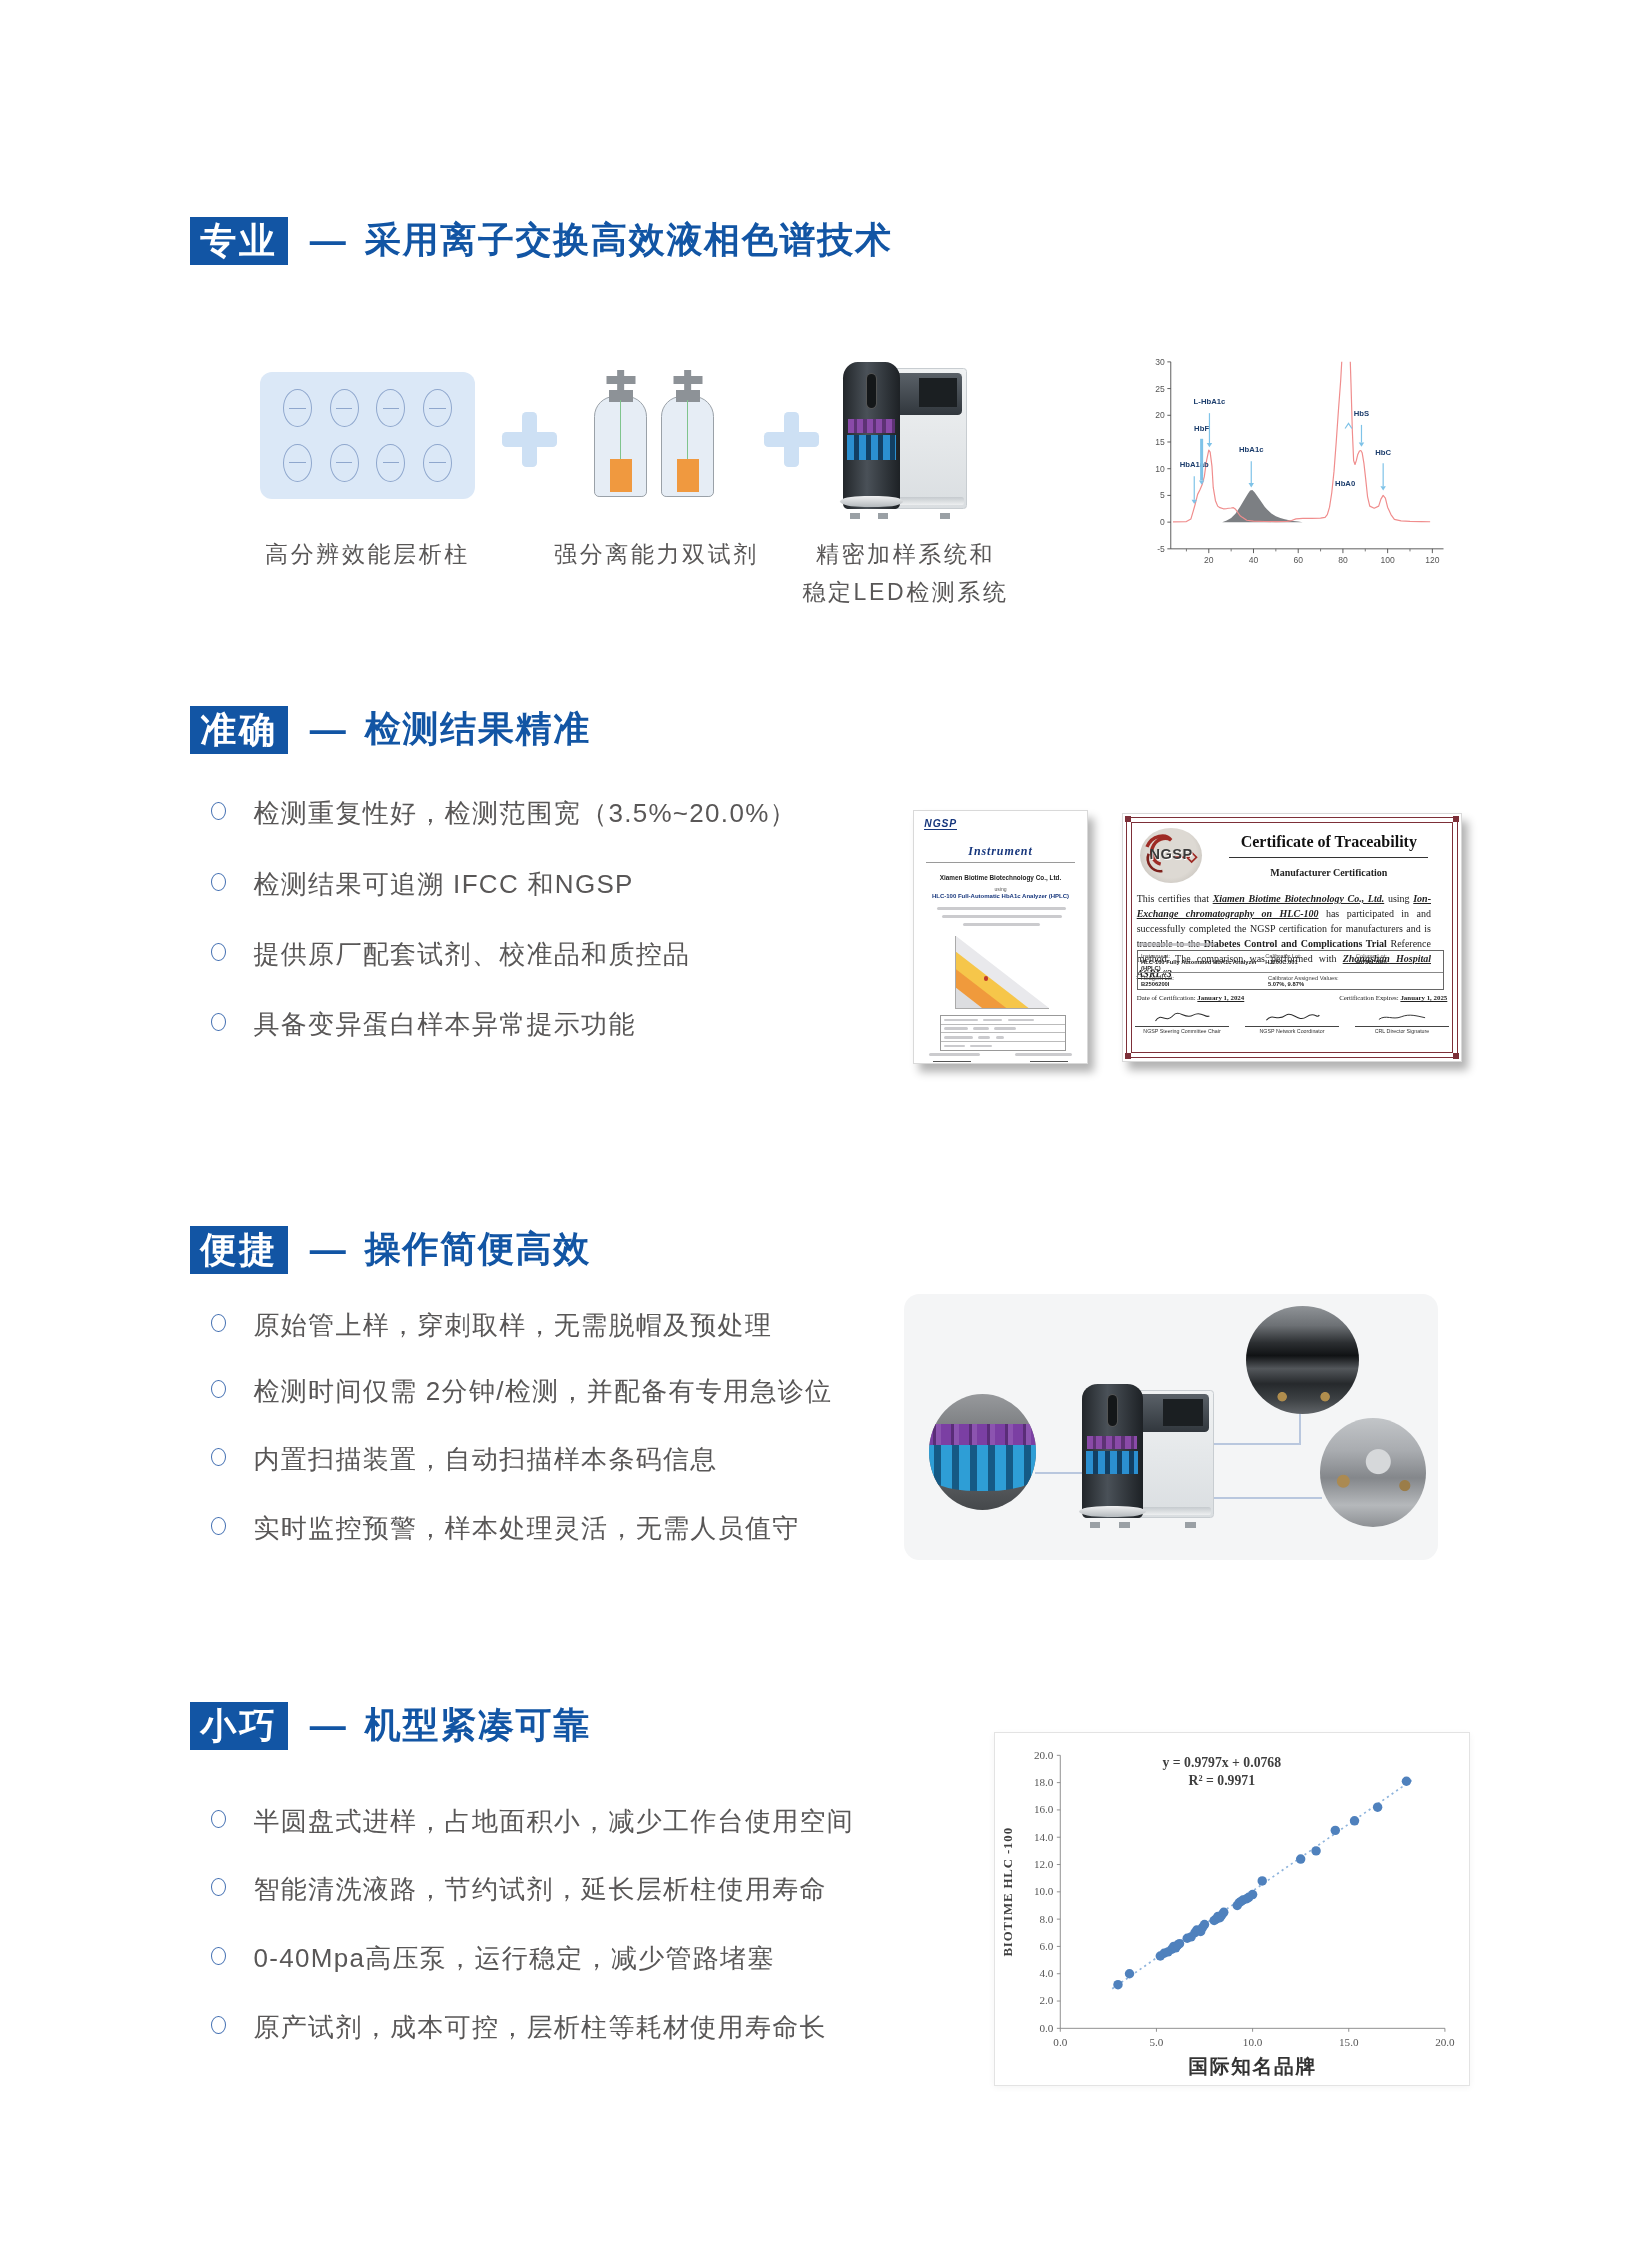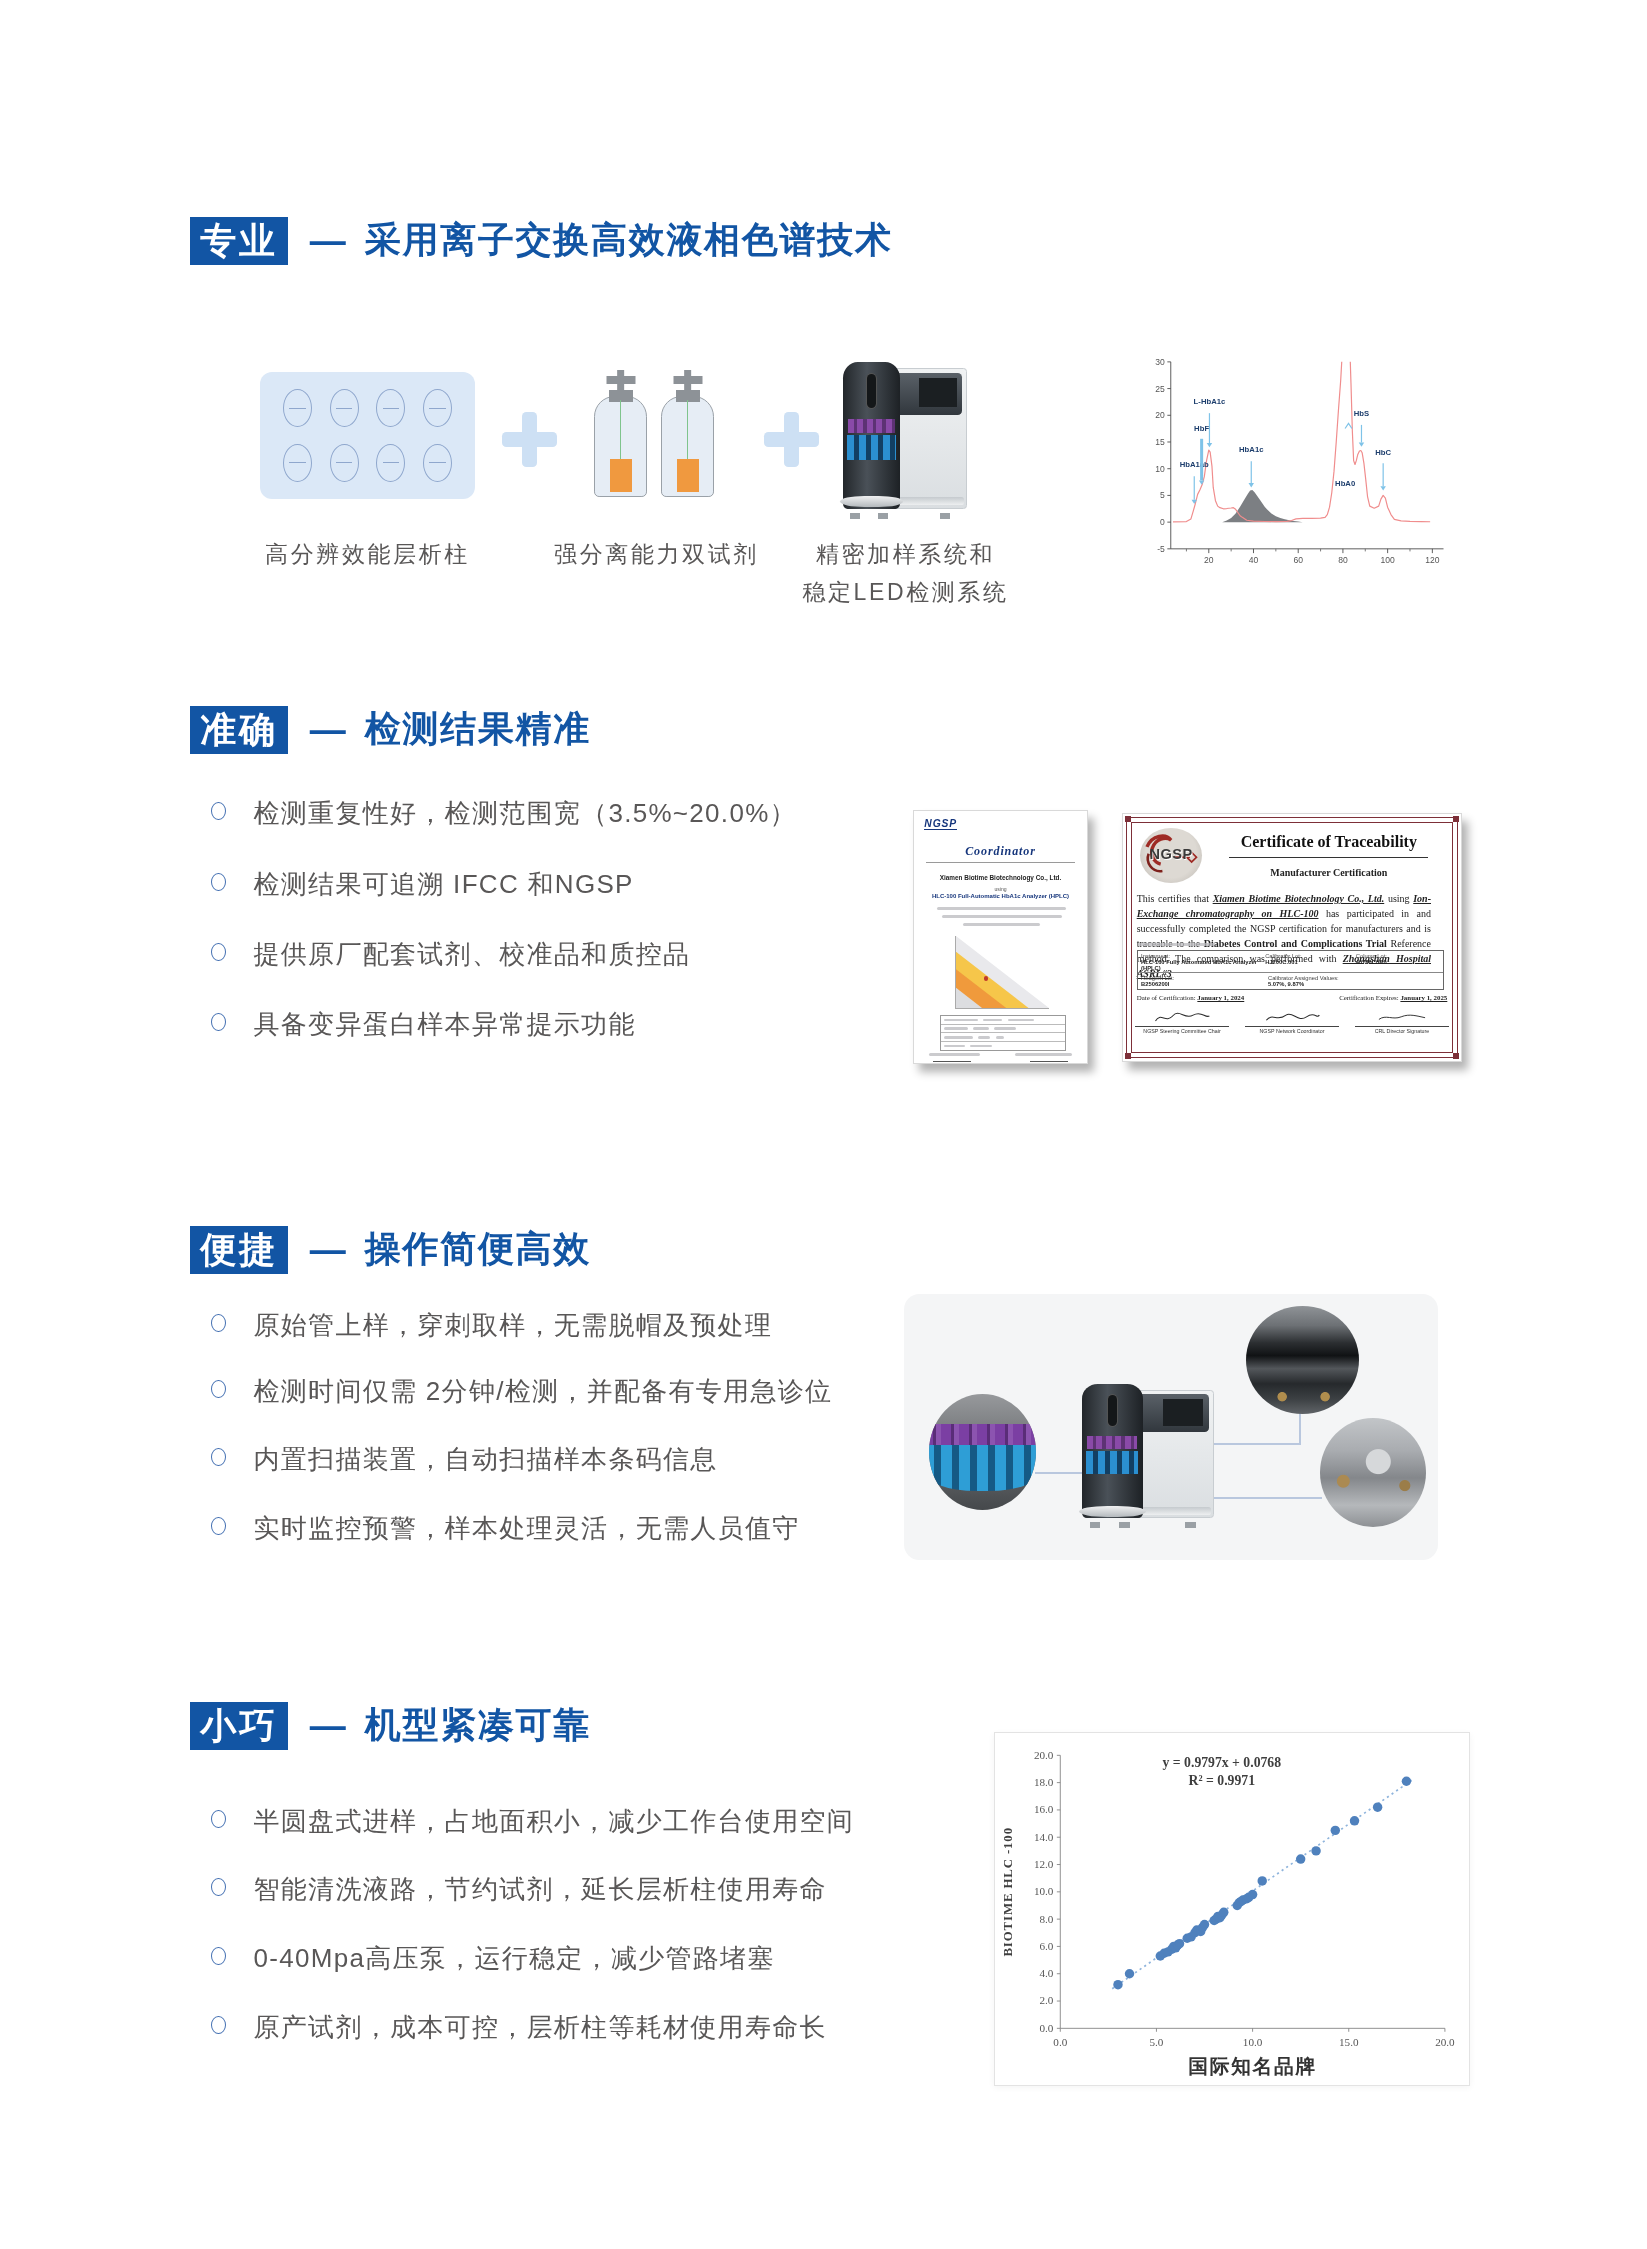--- a/index.html
+++ b/index.html
@@ -294,21 +294,21 @@
       <span class="dot"></span>
       <span class="txt">提供原厂配套试剂、校准品和质控品</span>
     </div>
   <div class="bullet" style="top:1007px">
       <span class="dot"></span>
       <span class="txt">具备变异蛋白样本异常提示功能</span>
     </div>
 
   <div class="cert" id="cert-ifcc">
     <div class="ifcc-logo">NGSP</div>
-    <div class="c1-title">Coordinator</div>
+    <div class="c1-title">Instrument</div>
     <div class="c1-rule"></div>
     <div class="c1-company">Xiamen Biotime Biotechnology Co., Ltd.</div>
     <div class="c1-using">using</div>
     <div class="c1-device">HLC-100 Full-Automatic HbA1c Analyzer (HPLC)</div>
     <div class="blur-bar c1-p1"></div>
     <div class="blur-bar c1-p2"></div>
     <div class="blur-bar c1-p3"></div>
     <div class="c1-chart">
       <div class="tri t1"></div>
       <div class="tri t2"></div>

